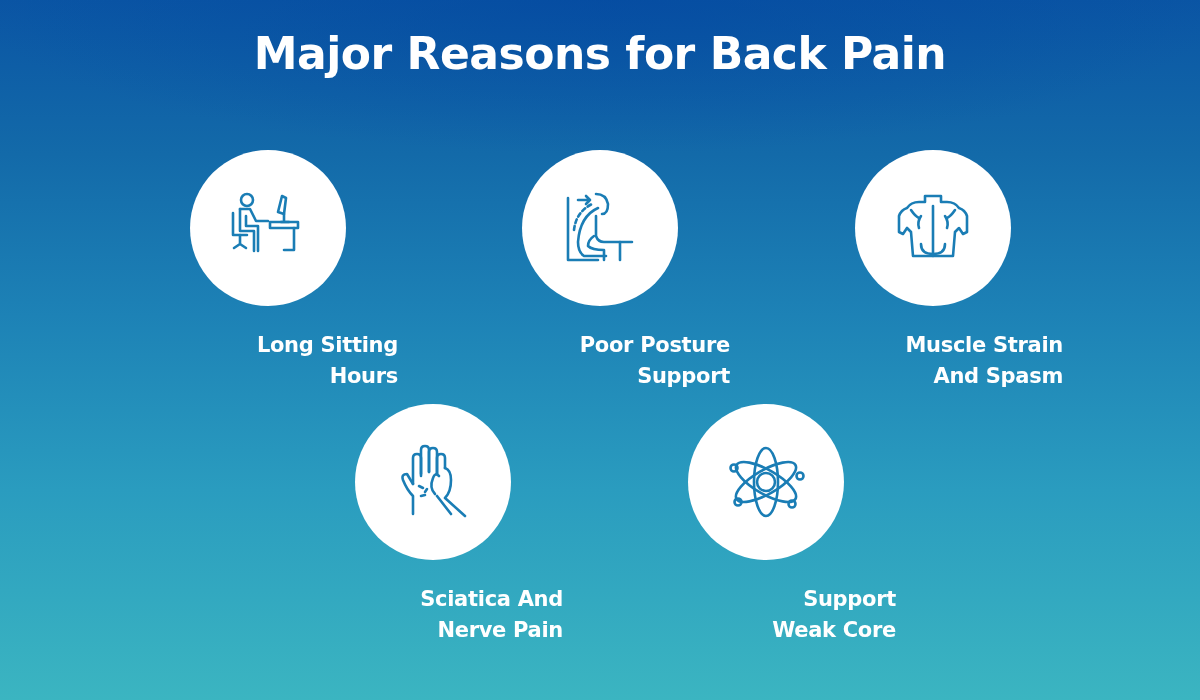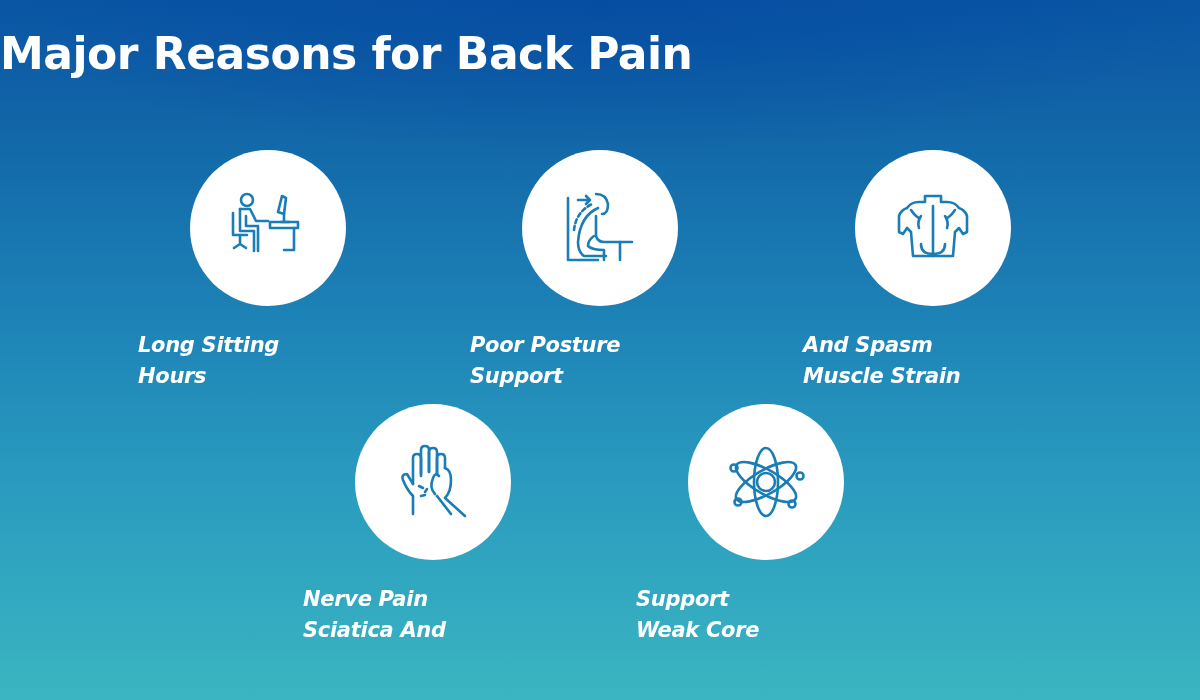--- a/index.html
+++ b/index.html
@@ -3,37 +3,36 @@
   <meta charset="utf-8">
   <style>
     html, body { margin: 0; padding: 0; }
     body {
       width: 1200px; height: 700px; overflow: hidden; position: relative;
       background: radial-gradient(ellipse 900px 220px at 600px 0px, rgba(2,70,160,0.55), rgba(2,70,160,0) 70%),
                   linear-gradient(180deg, #0a55a4 0%, #136aa9 22%, #1d82b6 45%, #2a9cbf 70%, #3bb5c1 100%);
       font-family: "DejaVu Sans", "Liberation Sans", sans-serif;
     }
     .title {
-      position: absolute; left: 0; width: 1200px; top: 28px; 
+      position: absolute; left: 0; width: 1200px; top: 28px; text-align: center;
       color: #ffffff; font-weight: bold; font-size: 44px; letter-spacing: -0.5px;
       font-family: "DejaVu Sans", sans-serif;
     }
     .item { position: absolute; width: 260px; }
     .circle {
       position: absolute; width: 156px; height: 156px; border-radius: 50%;
       background: #ffffff; left: 52px; top: 0;
       display: flex; align-items: center; justify-content: center;
     }
     .circle svg { width: 84px; height: 84px; }
     .label {
-      position: absolute; top: 180px; left: 0; width: 260px; text-align: left;
+      position: absolute; top: 180px; left: 0; width: 260px; text-align: right;
       color: #ffffff; font-weight: bold; font-size: 21px; line-height: 31px;
       letter-spacing: -0.3px;
       font-family: "DejaVu Sans", sans-serif;
-      font-style: italic;
     }
     .label span { display: block; }
     svg .s { fill: none; stroke: #1a7db5; stroke-width: 2.6; stroke-linecap: round; stroke-linejoin: round; }
   </style>
 </head>
 <body>
 
 <div class="title">Major Reasons for Back Pain</div>
 
 <div class="item" style="left:138px; top:150px;">
@@ -82,42 +81,42 @@
       <path class="s" d="M34 10 h16 v6 h6 q8 0 12 6 q6 2 8 8 v16 l-4 2 l-4 -6 l-4 4 l-2 24 h-40 l-2 -24 l-4 -4 l-4 6 l-4 -2 v-16 q2 -6 8 -8 q4 -6 12 -6 h6 z"></path>
       <path class="s" d="M30 30 q-4 6 -2 12"></path>
       <path class="s" d="M54 30 q4 6 2 12"></path>
       <path class="s" d="M42 20 v50"></path>
       <path class="s" d="M30 58 q0 10 12 10 q12 0 12 -10"></path>
       <path class="s" d="M20 24 q4 6 8 8"></path>
       <path class="s" d="M64 24 q-4 6 -8 8"></path>
     </svg>
   </div>
   <div class="label">
+    <span>Muscle Strain</span>
     <span>And Spasm</span>
-    <span>Muscle Strain</span>
   </div>
 </div>
 
 <div class="item" style="left:303px; top:404px;">
   <div class="circle">
     <svg viewBox="0 0 84 84">
       <path class="s" d="M22 74 v-18 q-6 -6 -10 -16 q-2 -6 4 -6 l6 10"></path>
       <path class="s" d="M22 44 v-26 q0 -4 4 -4 q4 0 4 4 v18"></path>
       <path class="s" d="M30 34 v-24 q0 -4 4 -4 q4 0 4 4 v22"></path>
       <path class="s" d="M38 32 v-20 q0 -4 4 -4 q4 0 4 4 v22"></path>
       <path class="s" d="M46 34 v-16 q0 -4 4 -4 q4 0 4 4 v10"></path>
       <path class="s" d="M54 28 q6 2 6 12 q0 12 -6 18 l20 18"></path>
       <path class="s" d="M44 54 q-6 -6 -2 -16 q2 -6 6 -2"></path>
       <path class="s" d="M46 56 l14 18"></path>
       <path class="s" d="M28 46 l4 2 M34 52 l2 -3 M30 56 l4 -1"></path>
     </svg>
   </div>
   <div class="label">
+    <span>Sciatica And</span>
     <span>Nerve Pain</span>
-    <span>Sciatica And</span>
   </div>
 </div>
 
 <div class="item" style="left:636px; top:404px;">
   <div class="circle">
     <svg viewBox="0 0 84 84">
       <ellipse class="s" cx="42" cy="42" rx="12" ry="34"></ellipse>
       <ellipse class="s" cx="42" cy="42" rx="12" ry="34" transform="rotate(60 42 42)"></ellipse>
       <ellipse class="s" cx="42" cy="42" rx="12" ry="34" transform="rotate(-60 42 42)"></ellipse>
       <circle class="s" cx="42" cy="42" r="9"></circle>

